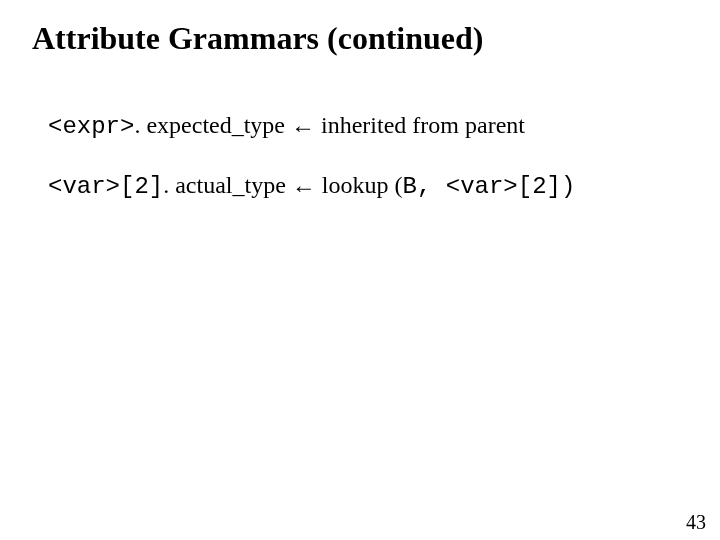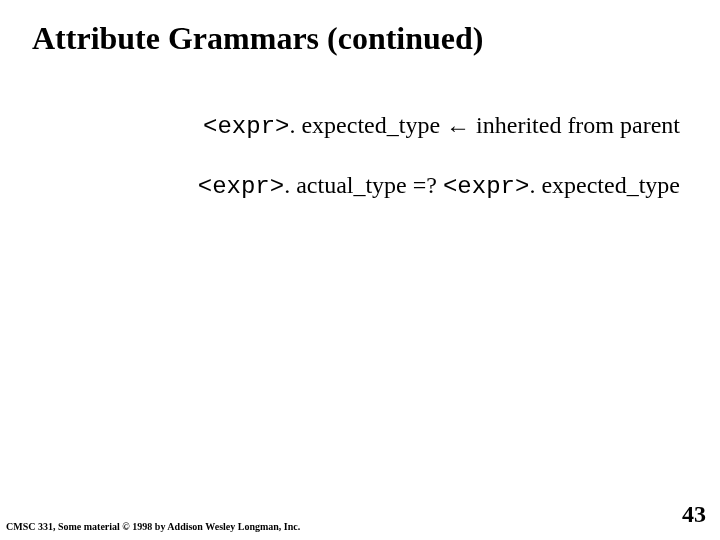--- a/index.html
+++ b/index.html
@@ -29,41 +29,40 @@
     font-weight: bold;
     margin-left: 32px;
   }
   .body {
     position: absolute;
     top: 110px;
     left: 48px;
     right: 40px;
     font-size: 24px;
     line-height: 1.25;
-    text-align: right;
   }
   .mono {
     font-family: "Courier New", Courier, monospace;
   }
   .block {
     margin-bottom: 28px;
   }
   .footer-left {
     position: absolute;
     left: 6px;
     bottom: 8px;
     font-size: 10px;
     font-weight: bold;
   }
   .footer-right {
     position: absolute;
     right: 14px;
-    bottom: 12px;
-    font-size: 24px;
-    font-weight: bold;
+    bottom: 6px;
+    font-size: 20px;
+    font-weight: normal;
   }
   .line {
     white-space: nowrap;
   }
 </style>
 </head>
 <body>
 
 <div class="slide">
 
@@ -71,26 +70,25 @@
 
   <div class="body">
 
     <div class="block">
       <div class="line">
         <span class="mono">&lt;expr&gt;</span><span>. expected_type </span><span>←</span><span> inherited from parent</span>
       </div>
     </div>
 
     <div class="block">
+      <div class="line">
+        <span class="mono">&lt;var&gt;[2]</span><span>. actual_type </span><span>←</span><span> lookup (</span><span class="mono">B, &lt;var&gt;[2])</span>
+      </div>
     </div>
 
     <div class="block">
-      <div class="line">
-        <span class="mono">&lt;expr&gt;</span><span>. actual_type =? </span><span class="mono">&lt;expr&gt;</span><span>. expected_type</span>
-      </div>
     </div>
 
   </div>
 
-  <div class="footer-left">CMSC 331, Some material © 1998 by Addison Wesley Longman, Inc.</div>
   <div class="footer-right">43</div>
 
 </div>
 
 </body></html>

